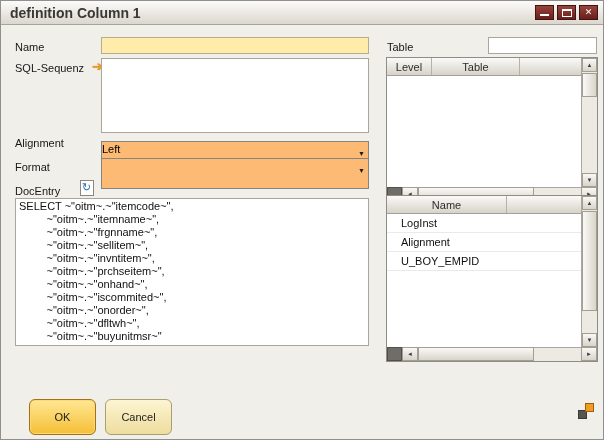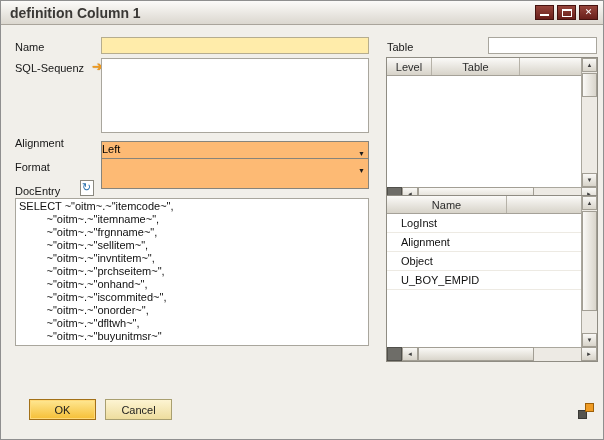--- a/index.html
+++ b/index.html
@@ -54,23 +54,23 @@
   }
   .doc-glyph { position:absolute; left:1px; top:0px; font-size:11px; color:#2c72ae; }
   .sqlbox {
     position:absolute; border:1px solid #a9a69d; background:#fff;
     font-size:11px; line-height:13px; padding:1px 3px;
     white-space:pre; overflow:hidden; color:#101010;
   }
 
   
   .btn {
-    position:absolute; top:398px; width:67px; height:21px;
+    position:absolute; top:398px; width:67px; height:36px;
     font-family:inherit; font-size:11px; color:#1d1d1d;
-    border-radius:0; cursor:pointer;
+    border-radius:6px; cursor:pointer;
   }
   .btn.ok { left:28px; background:linear-gradient(#ffe econ); }
   .btn.ok { left:28px; background:linear-gradient(#ffe793,#f5bf36); border:1px solid #a27018; box-shadow: inset 0 0 0 1px #ffd977; }
   .btn.cancel { left:104px; background:linear-gradient(#fdf4d2,#eedd9e); border:1px solid #a99f70; }
 
   
   .grid { position:absolute; background:#fff; border:1px solid #8f8c83; }
   .ghead {
     position:absolute; left:0; top:0; right:16px; height:18px; display:flex;
     background:linear-gradient(#fbfaf8,#d7d3c9); border-bottom:1px solid #a5a198;
@@ -188,21 +188,20 @@
     </div>
   </div>
 
   <div class="grid" style="left:385px; top:194px; width:212px; height:167px;">
     <div class="ghead">
       <div class="hcell" style="width:120px;">Name</div>
     </div>
     <div class="gbody">
       <div class="grow">LogInst</div>
       <div class="grow">Alignment</div>
-      <div class="grow">Object</div>
       <div class="grow">U_BOY_EMPID</div>
     </div>
     <div class="vscroll">
       <div class="sbtn up">▲</div>
       <div class="vthumb" style="top:15px; height:100px;"></div>
       <div class="sbtn down">▼</div>
     </div>
     <div class="hscroll">
       <div class="corner"></div>
       <div class="sbtn left">◄</div>

